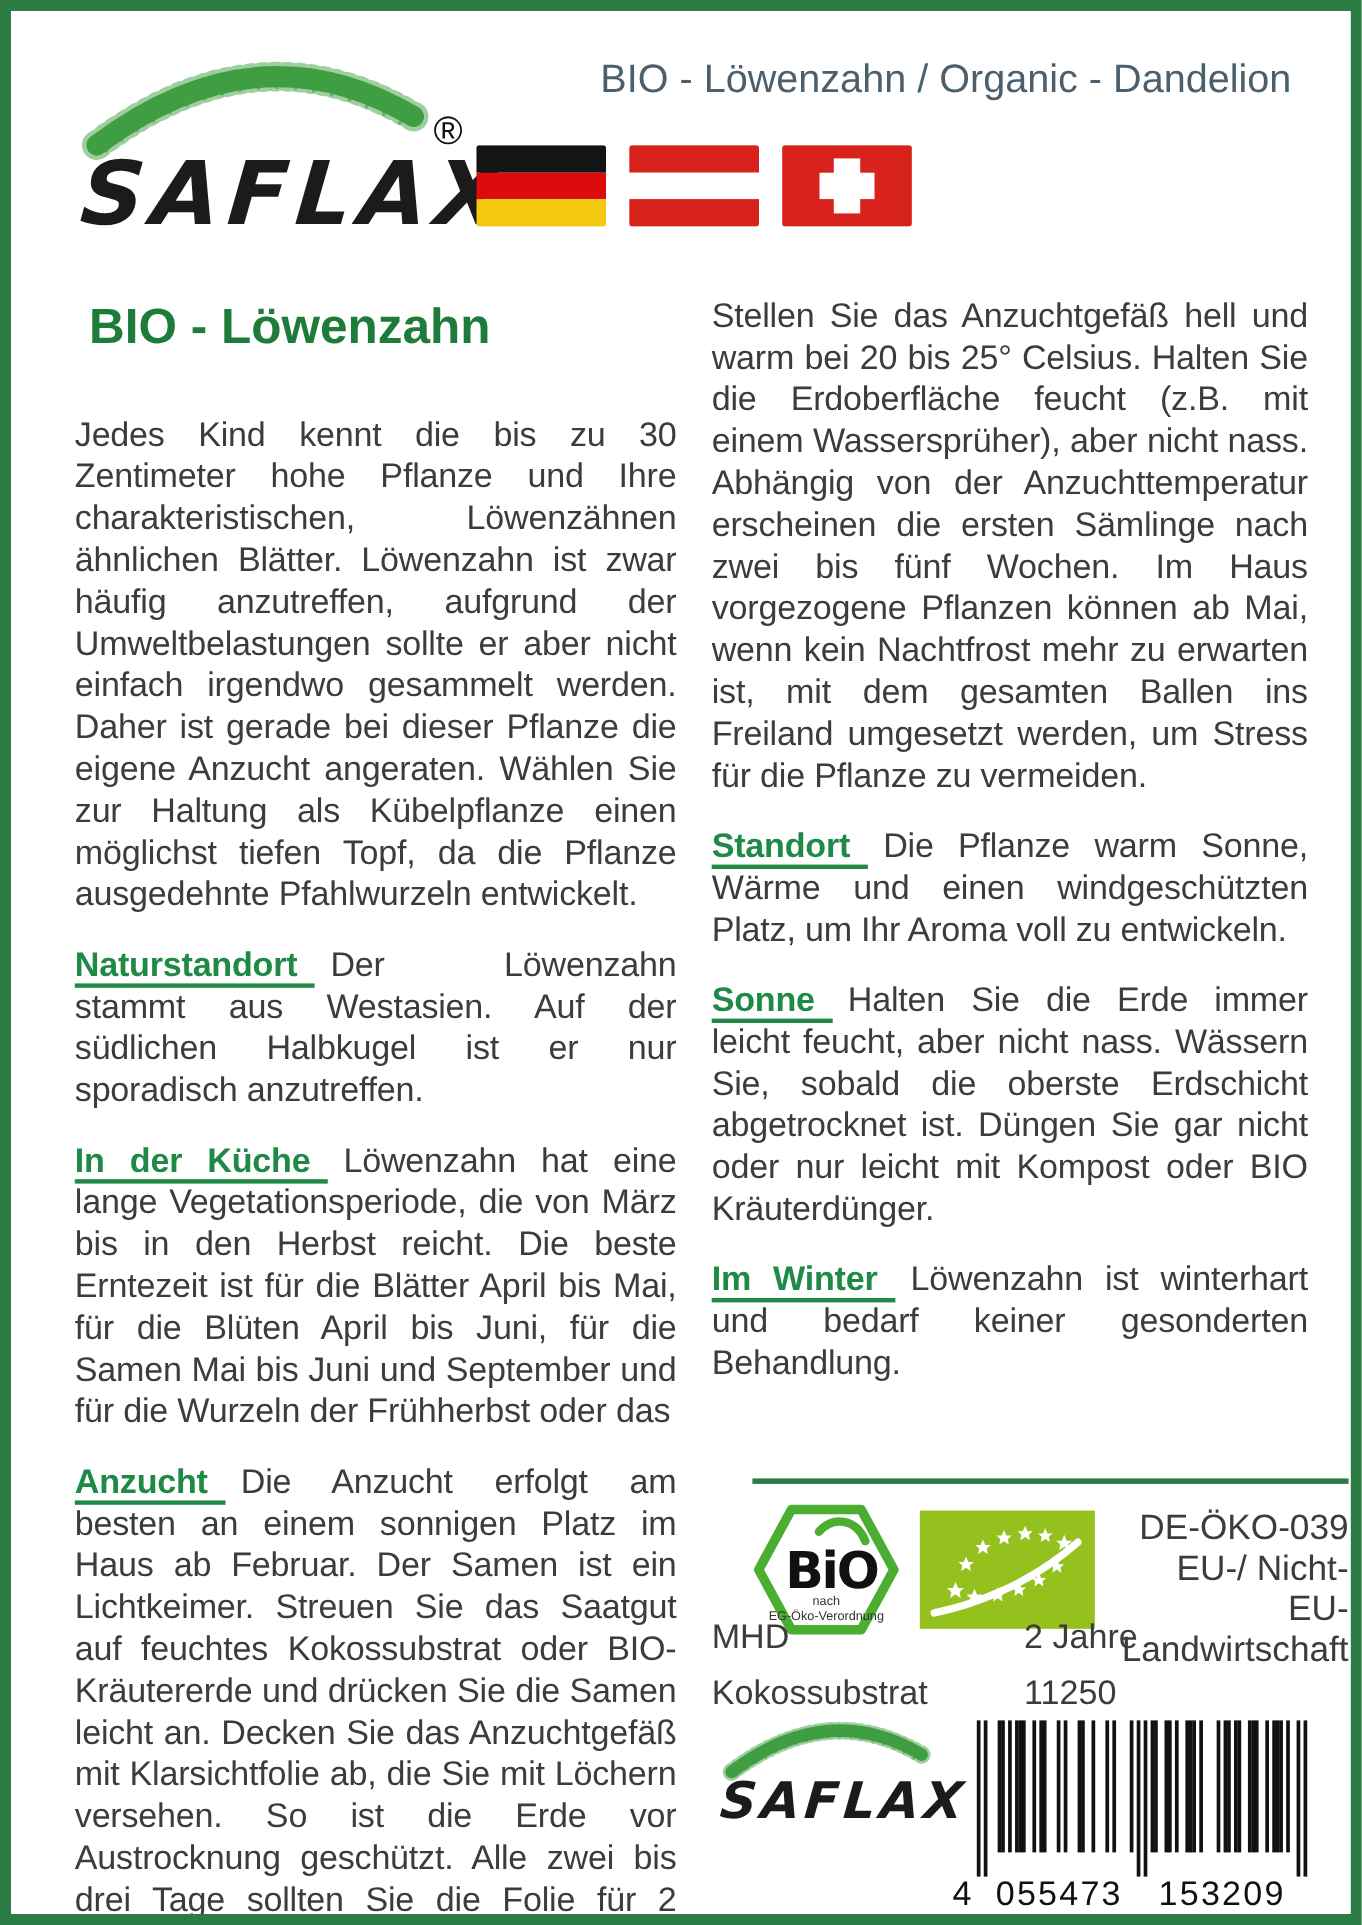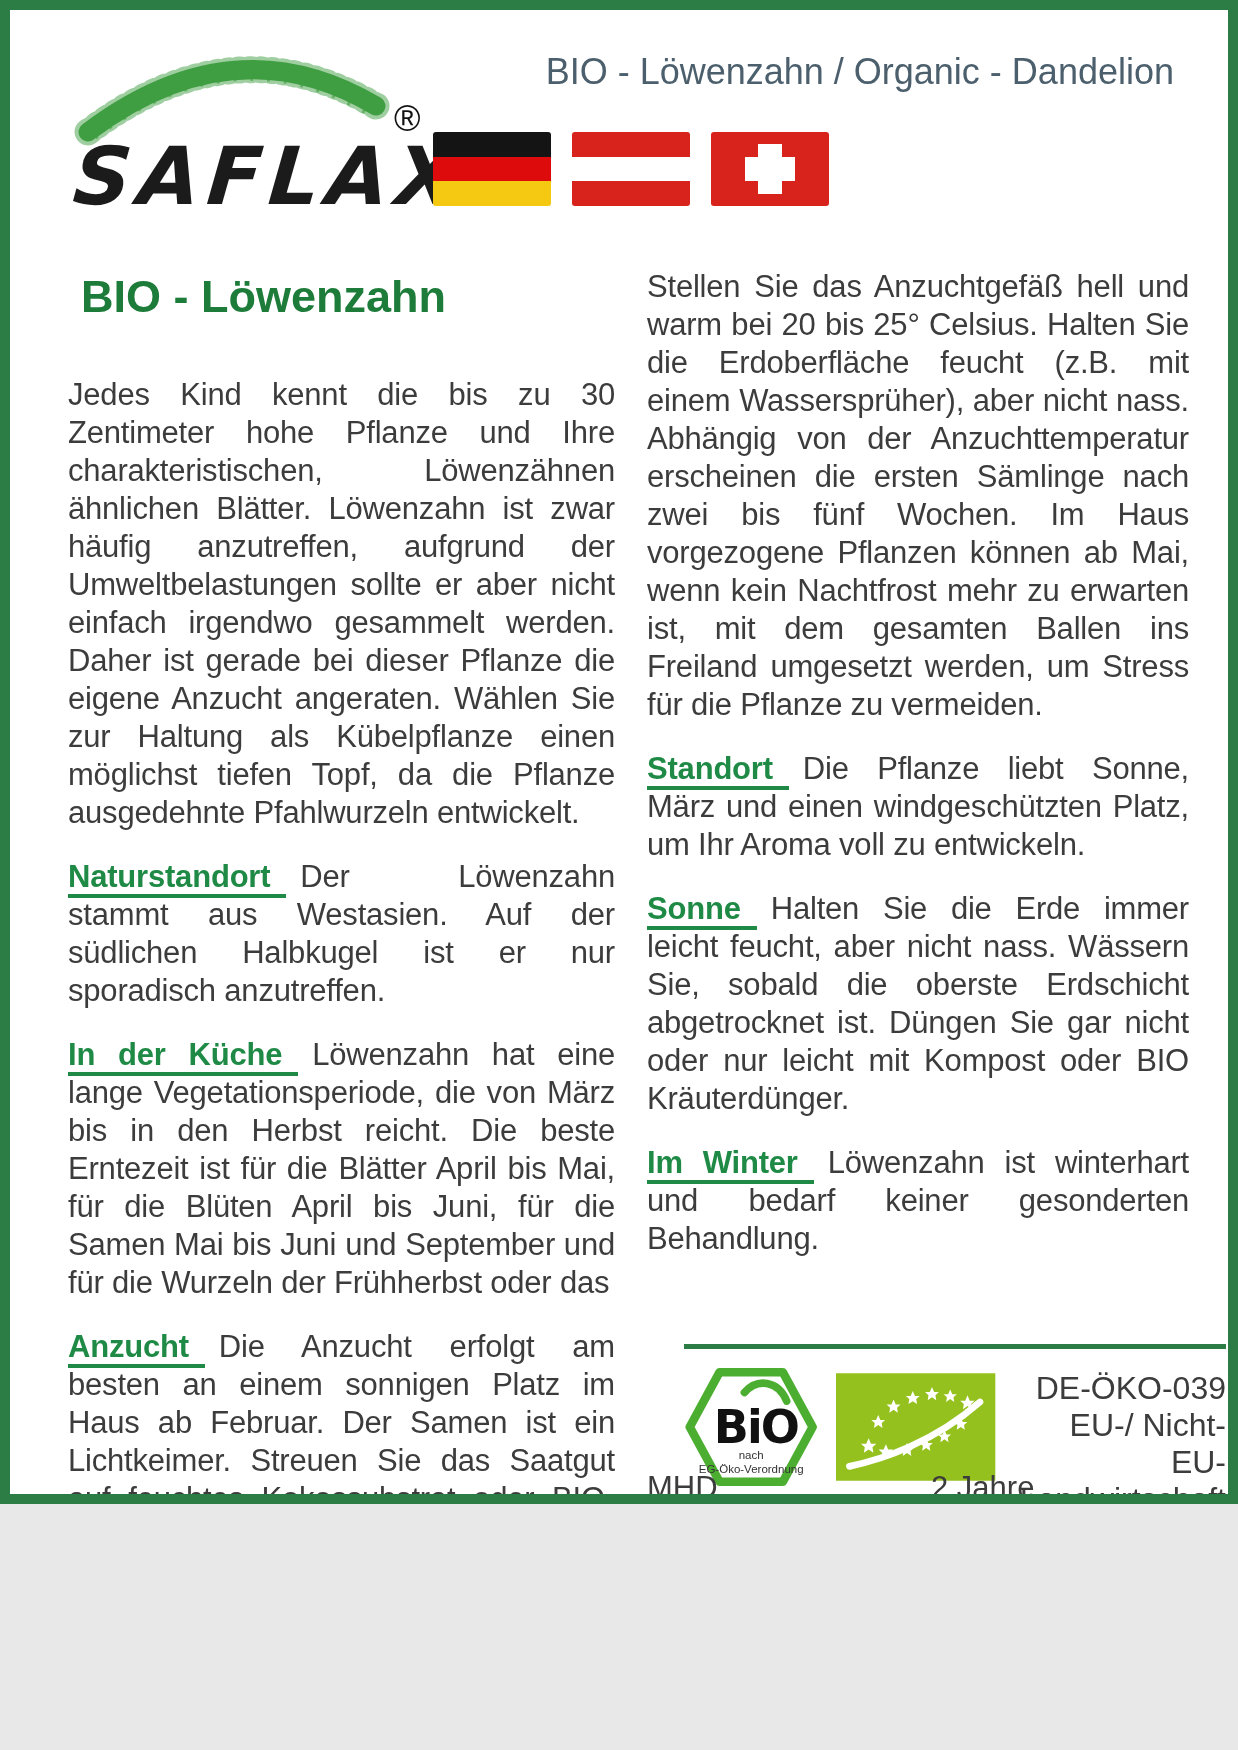--- a/index.html
+++ b/index.html
@@ -1,17 +1,17 @@
 <!DOCTYPE html>
 <html lang="de"><head>
 <meta charset="utf-8">
 <style>
   html,body { margin:0; padding:0; background:#e8e8e8; }
   .page {
-    position:relative; width:1238px; height:1504px; box-sizing:border-box;
+    position:relative; width:1238px; height:1750px; box-sizing:border-box;
     background:#ffffff; border:10px solid #2b7c45; overflow:hidden;
     font-family:"Liberation Sans", sans-serif; margin:0 auto;
   }
   
   .tagline {
     position:absolute; top:42px; right:54px; font-size:36px; line-height:40px;
     color:#4c5f6d; letter-spacing:0px;
   }
   .logo { position:absolute; }
   .logo-top { left:62px; top:34px; width:380px; height:180px; }
@@ -105,21 +105,21 @@
       <span class="sh">In der Küche</span><span>Löwenzahn hat eine lange Vegetationsperiode, die von März bis in den Herbst reicht. Die beste Erntezeit ist für die Blätter April bis Mai, für die Blüten April bis Juni, für die Samen Mai bis Juni und September und für die Wurzeln der Frühherbst oder das</span>
     </p>
     <p class="body">
       <span class="sh">Anzucht</span><span>Die Anzucht erfolgt am besten an einem sonnigen Platz im Haus ab Februar. Der Samen ist ein Lichtkeimer. Streuen Sie das Saatgut auf feuchtes Kokossubstrat oder BIO-Kräutererde und drücken Sie die Samen leicht an. Decken Sie das Anzuchtgefäß mit Klarsichtfolie ab, die Sie mit Löchern versehen. So ist die Erde vor Austrocknung geschützt. Alle zwei bis drei Tage sollten Sie die Folie für 2 Stunden entfernen. Das beugt einer Schimmelbildung auf der Erde vor.</span>
     </p>
   </div>
 
   <div class="col col-right">
     <p class="body">Stellen Sie das Anzuchtgefäß hell und warm bei 20 bis 25° Celsius. Halten Sie die Erdoberfläche feucht (z.B. mit einem Wassersprüher), aber nicht nass. Abhängig von der Anzuchttemperatur erscheinen die ersten Sämlinge nach zwei bis fünf Wochen. Im Haus vorgezogene Pflanzen können ab Mai, wenn kein Nachtfrost mehr zu erwarten ist, mit dem gesamten Ballen ins Freiland umgesetzt werden, um Stress für die Pflanze zu vermeiden.</p>
     <p class="body">
-      <span class="sh">Standort</span><span>Die Pflanze liebt Sonne, März und einen windgeschützten Platz, um Ihr Aroma voll zu entwickeln.</span>
+      <span class="sh">Standort</span><span>Die Pflanze warm Sonne, Wärme und einen windgeschützten Platz, um Ihr Aroma voll zu entwickeln.</span>
     </p>
     <p class="body">
       <span class="sh">Sonne</span><span>Halten Sie die Erde immer leicht feucht, aber nicht nass. Wässern Sie, sobald die oberste Erdschicht abgetrocknet ist. Düngen Sie gar nicht oder nur leicht mit Kompost oder BIO Kräuterdünger.</span>
     </p>
     <p class="body">
       <span class="sh">Im Winter</span><span>Löwenzahn ist winterhart und bedarf keiner gesonderten Behandlung.</span>
     </p>
   </div>
 
   <div class="cert">

